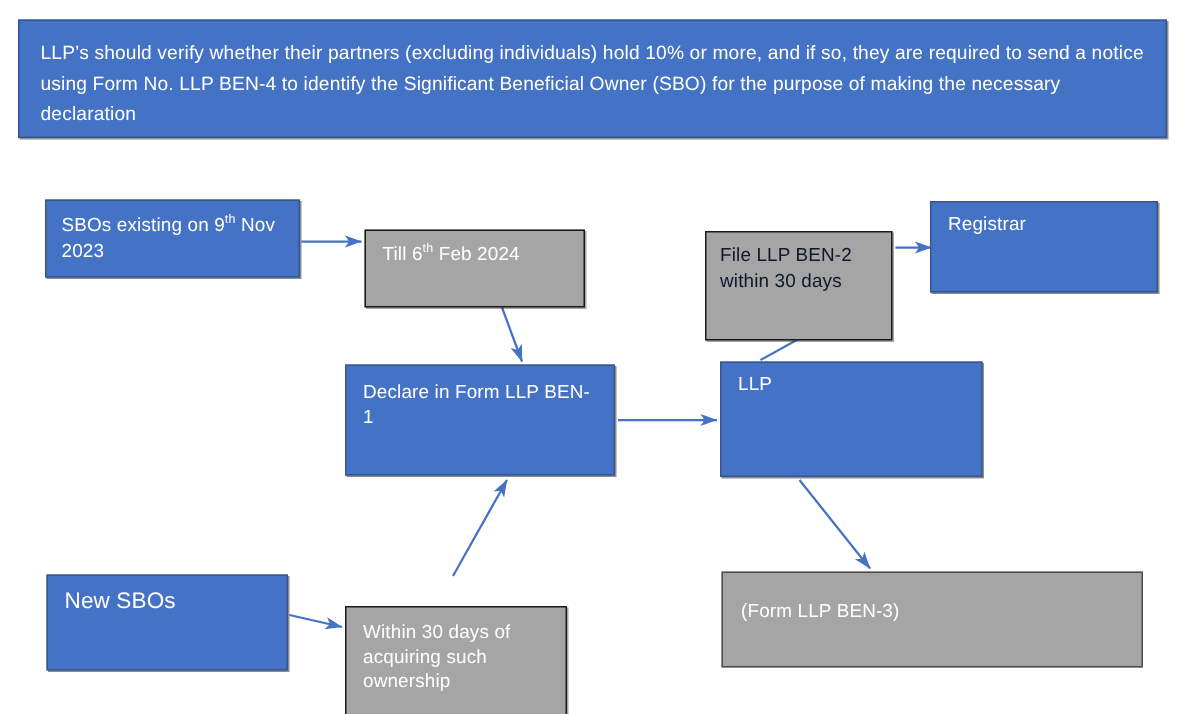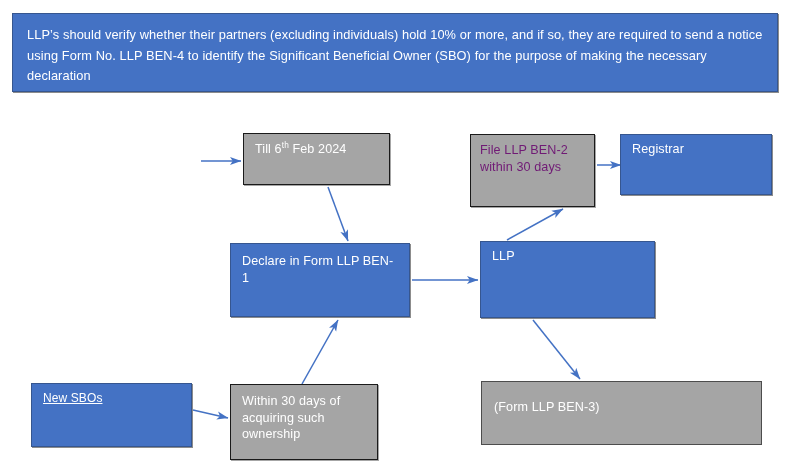--- a/index.html
+++ b/index.html
@@ -31,26 +31,27 @@
   }
   .blue {
     background: #4472C4;
     border: 1px solid #36568f;
     box-shadow: 1px 1px 0 rgba(0,0,0,0.45);
   }
   .gray {
     background: #A5A5A5;
     border: 1.5px solid #1a1a1a;
     box-shadow: 1px 1px 0 rgba(0,0,0,0.35);
+    margin-top: 20px;
   }
   .gray-noborder {
     background: #A5A5A5;
     border: 1.5px solid #4d4d4d;
   }
-  .dark-text { color: #701a75; }
+  .dark-text { color: #0f172a; }
 
   
   #banner {
     left: 12px;
     top: 13px;
     width: 766px;
     height: 79px;
     padding: 11px 14px 0 14px;
     font-size: 12.8px;
     line-height: 1.62;
@@ -87,22 +88,21 @@
   #node-llp {
     left: 480px; top: 241px; width: 175px; height: 77px;
     padding: 6px 10px 0 11px;
     font-size: 12.6px;
   }
 
   
   #node-new-sbos {
     left: 31px; top: 383px; width: 161px; height: 64px;
     padding: 7px 10px 0 11px;
-    font-size: 12px;
-    text-decoration: underline;
+    font-size: 15px;
   }
   #node-within-30 {
     left: 230px; top: 384px; width: 148px; height: 76px;
     padding: 8px 10px 16px 11px;
     font-size: 12.6px;
   }
   #node-maintain {
     left: 481px; top: 381px; width: 281px; height: 64px;
     padding: 8px 10px 0 12px;
     font-size: 12.6px;
@@ -137,20 +137,23 @@
       <line x1="507" y1="240" x2="563" y2="209"></line>
       <line x1="597" y1="165" x2="621" y2="165"></line>
       <line x1="533" y1="320" x2="580" y2="379"></line>
     </g>
   </svg>
 
   <div id="banner" class="node blue">
     <span class="txt">LLP’s should verify whether their partners (excluding individuals) hold 10% or more, and if so, they are required to send a notice using Form No. LLP BEN-4 to identify the Significant Beneficial Owner (SBO) for the purpose of making the necessary declaration</span>
   </div>
 
+  <div id="node-sbos-existing" class="node blue">
+    <span class="txt"><span>SBOs existing on 9</span><sup>th</sup><span> Nov 2023</span></span>
+  </div>
 
   <div id="node-till-feb" class="node gray">
     <span class="txt"><span>Till 6</span><sup>th</sup><span> Feb 2024</span></span>
   </div>
 
   <div id="node-file-ben2" class="node gray dark-text">
     <span class="txt">File LLP BEN-2 within 30 days</span>
   </div>
 
   <div id="node-registrar" class="node blue">

